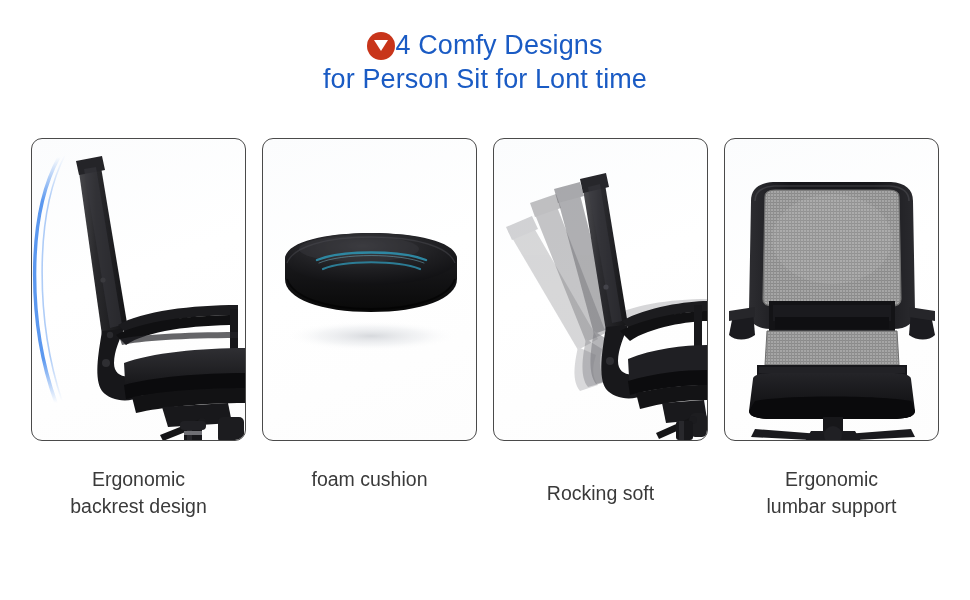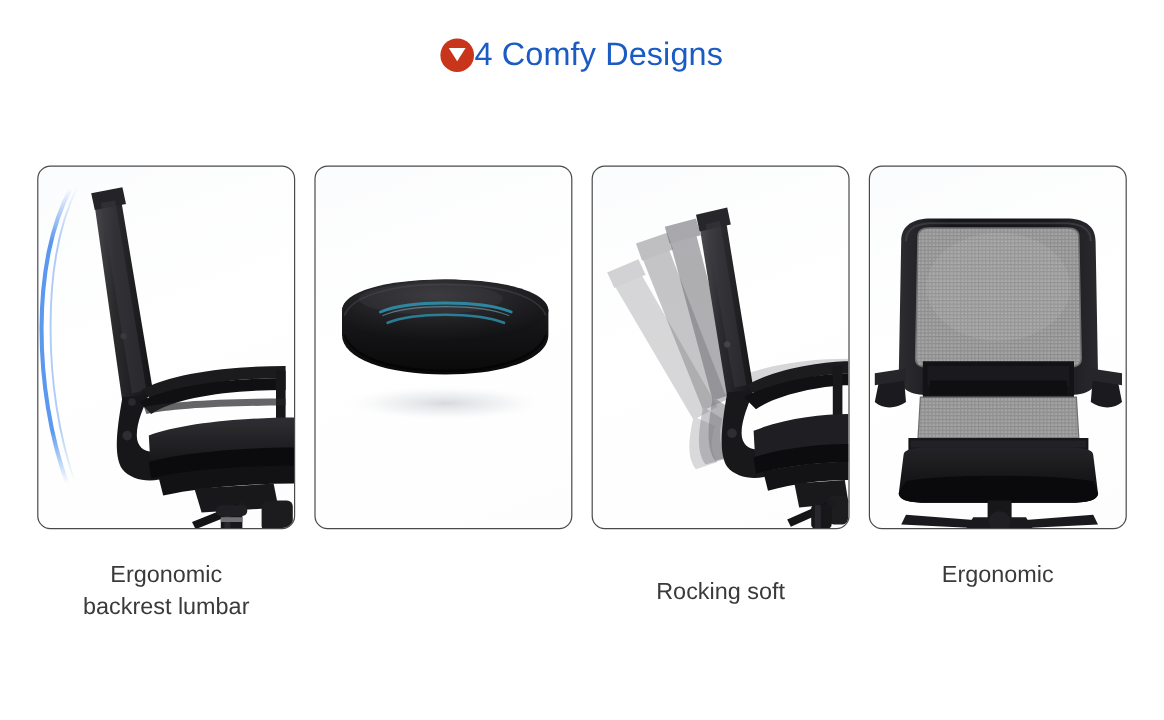--- a/index.html
+++ b/index.html
@@ -119,20 +119,21 @@
 </head>
 <body>
 
 <div id="heading">
   <span class="line line1">
     <span class="badge-icon">
       <span class="tri"></span>
     </span>
     <span>4 Comfy Designs</span>
   </span>
+  <span class="line line2">for Person Sit for Lont time</span>
 </div>
 
 <div id="panels">
 
   <div class="panel">
     <div class="art">
       <svg width="213" height="301" viewBox="0 0 213 301">
         <defs>
           <clipPath id="p1clip">
               <rect x="0" y="0" width="213" height="301" rx="10"></rect>
@@ -373,23 +374,25 @@
         </g>
       </svg>
     </div>
   </div>
 
 </div>
 
 <div id="captions">
   <div class="caption">
     <span class="cl">Ergonomic</span>
-    <span class="cl">backrest lumbar</span>
+    <span class="cl">backrest design</span>
   </div>
   <div class="caption">
+    <span class="cl">foam cushion</span>
   </div>
   <div class="caption single">
     <span class="cl">Rocking soft</span>
   </div>
   <div class="caption">
     <span class="cl">Ergonomic</span>
+    <span class="cl">lumbar support</span>
   </div>
 </div>
 
 </body></html>

